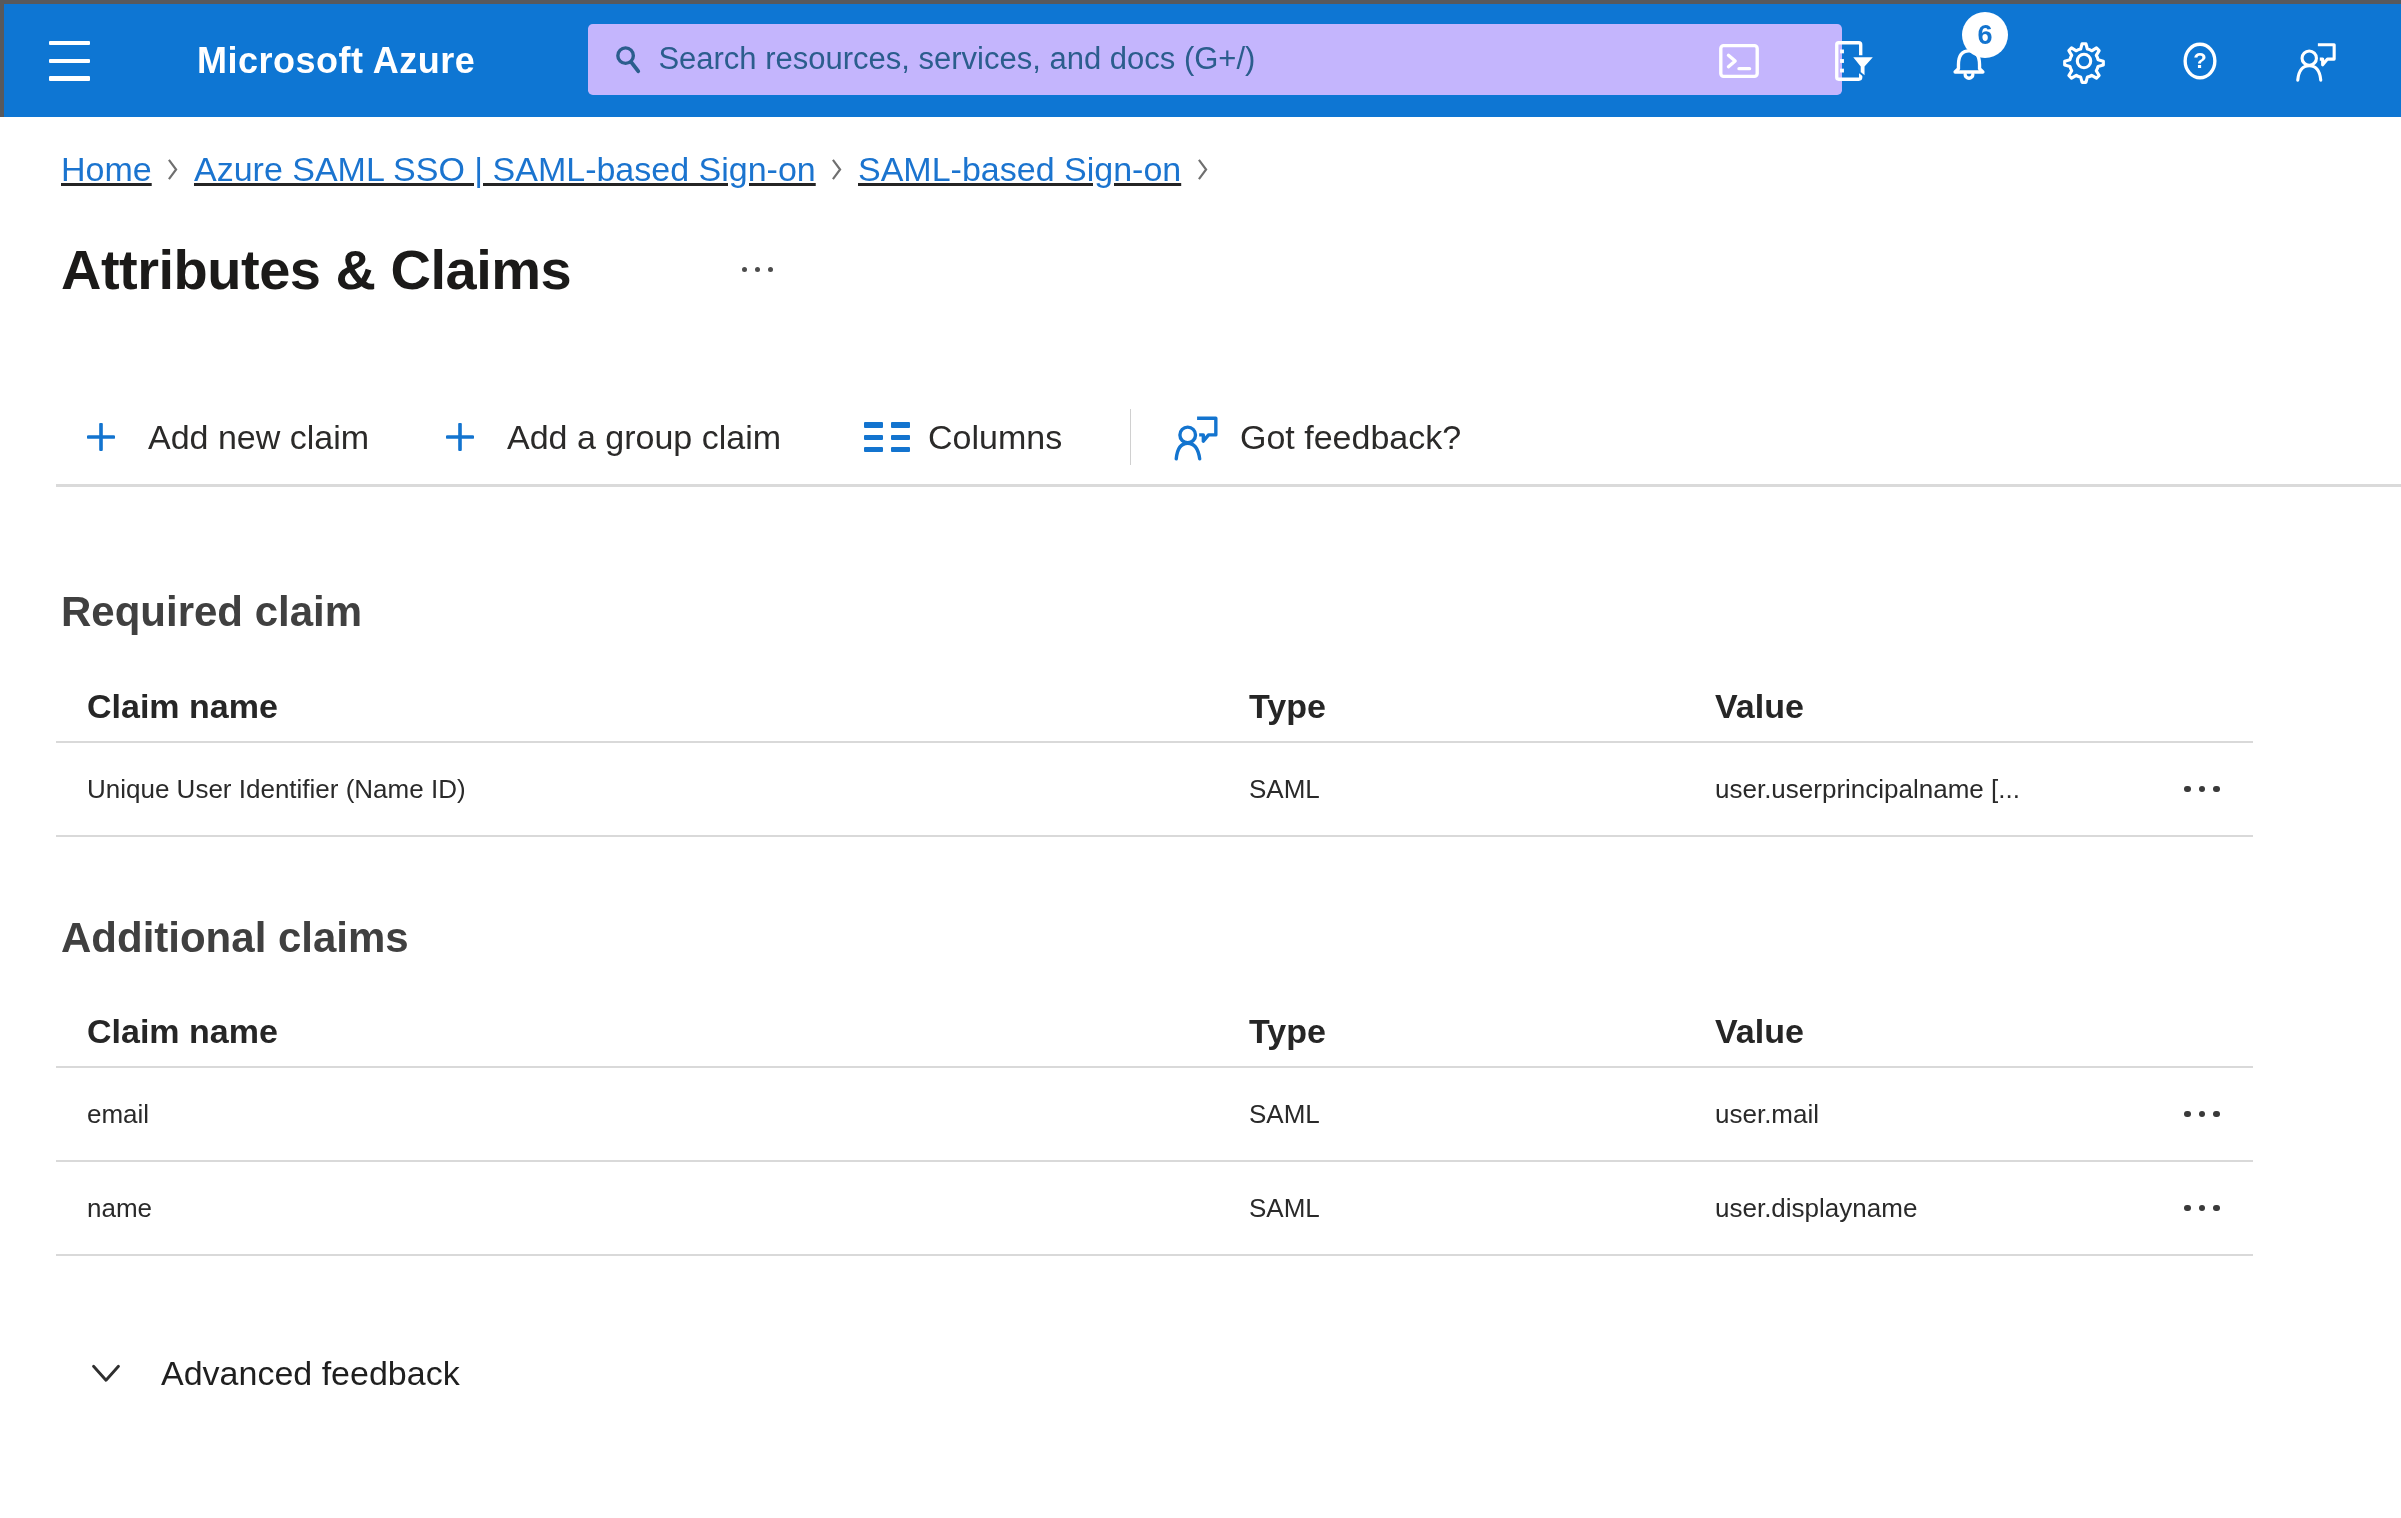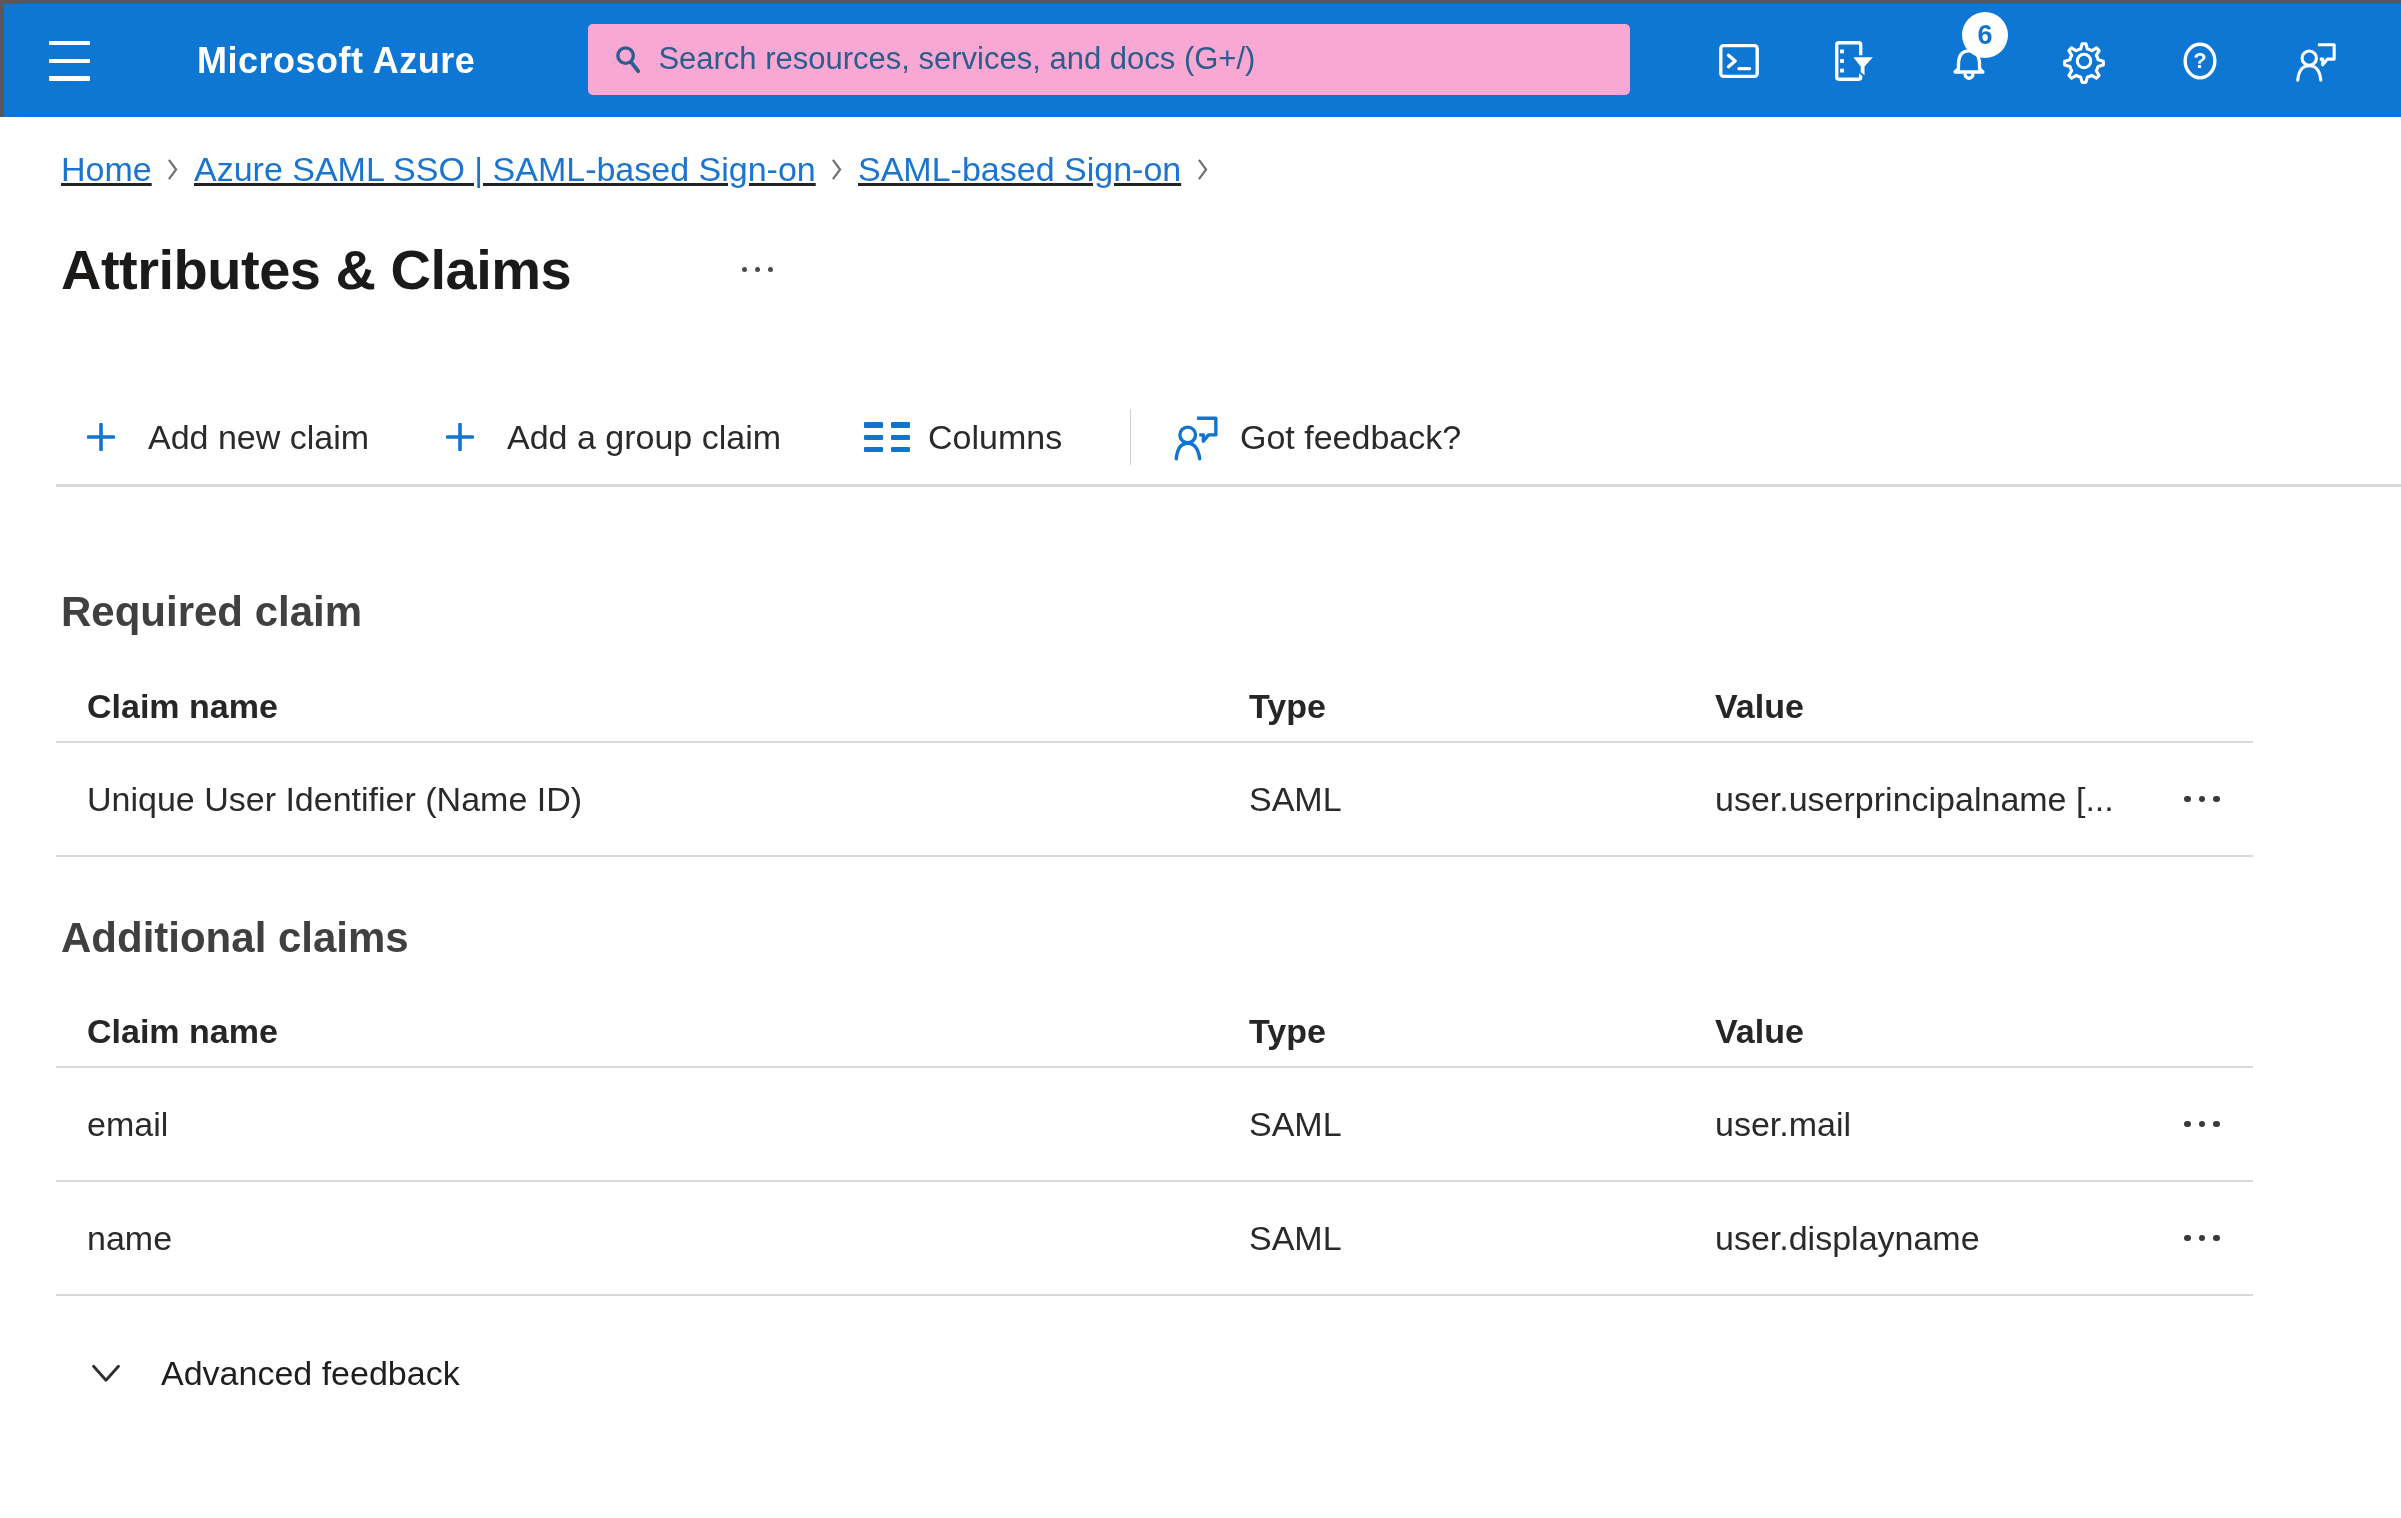--- a/index.html
+++ b/index.html
@@ -20,22 +20,22 @@
 
   
   .topbar { left:0; top:3.8px; width:3003px; height:113px; background:#0e76d3; }
 
   .hamburger { left:46px; top:37px; width:48px; height:40px; display:flex; flex-direction:column; justify-content:space-between; padding:0 2.9px; }
   .hamburger .bar { width:41px; height:4.3px; background:#ffffff; border-radius:1px; }
 
   .brand { left:197px; top:0; height:113px; line-height:113px; color:#ffffff; font-size:36px; font-weight:700; letter-spacing:0.5px; }
 
   .searchbox {
-    left:588px; top:20px; width:1042px; height:71px;
-    background:#f9a8d4; border-radius:4.8px;
+    left:588px; top:20px; width:1254px; height:71px;
+    background:#c4b5fd; border-radius:4.8px;
     display:flex; align-items:center; gap:14.4px; padding-left:25px;
   }
   .searchbox input {
     flex:1; background:transparent; border:none; outline:none;
     font-family:inherit; font-size:31px; color:#26547f; height:100%;
   }
   .searchbox input::placeholder { color:#2b5d8d; opacity:1; }
 
   .hdr-icon { width:46px; height:46px; top:34px; display:flex; align-items:center; justify-content:center; }
 
@@ -73,21 +73,21 @@
   .sec-additional { top:914px; }
 
   .claims-table { left:56px; width:2197px; }
   .t-required { top:672px; }
   .t-additional { top:997px; }
   .thead, .trow {
     display:grid; grid-template-columns:1193px 466px 435px 104px;
     align-items:center; border-bottom:2.9px solid #d9d9d9;
   }
   .thead { height:71px; font-weight:700; font-size:34px; color:#262626; }
-  .trow  { height:114px; font-size:34px; color:#2a2a2a; }
+  .trow  { height:94px; font-size:26px; color:#2a2a2a; }
   .cell-name { padding-left:31px; }
   .row-menu { display:flex; justify-content:center; }
   .row-menu .dots i { width:6.7px; height:6.7px; background:#3a3a3a; }
 
   
   .advanced { left:90px; top:1352px; height:42px; display:flex; align-items:center; gap:39px; }
   .advanced .lbl { font-size:34px; color:#1f1f1f; }
 </style>
 </head>
 <body>

